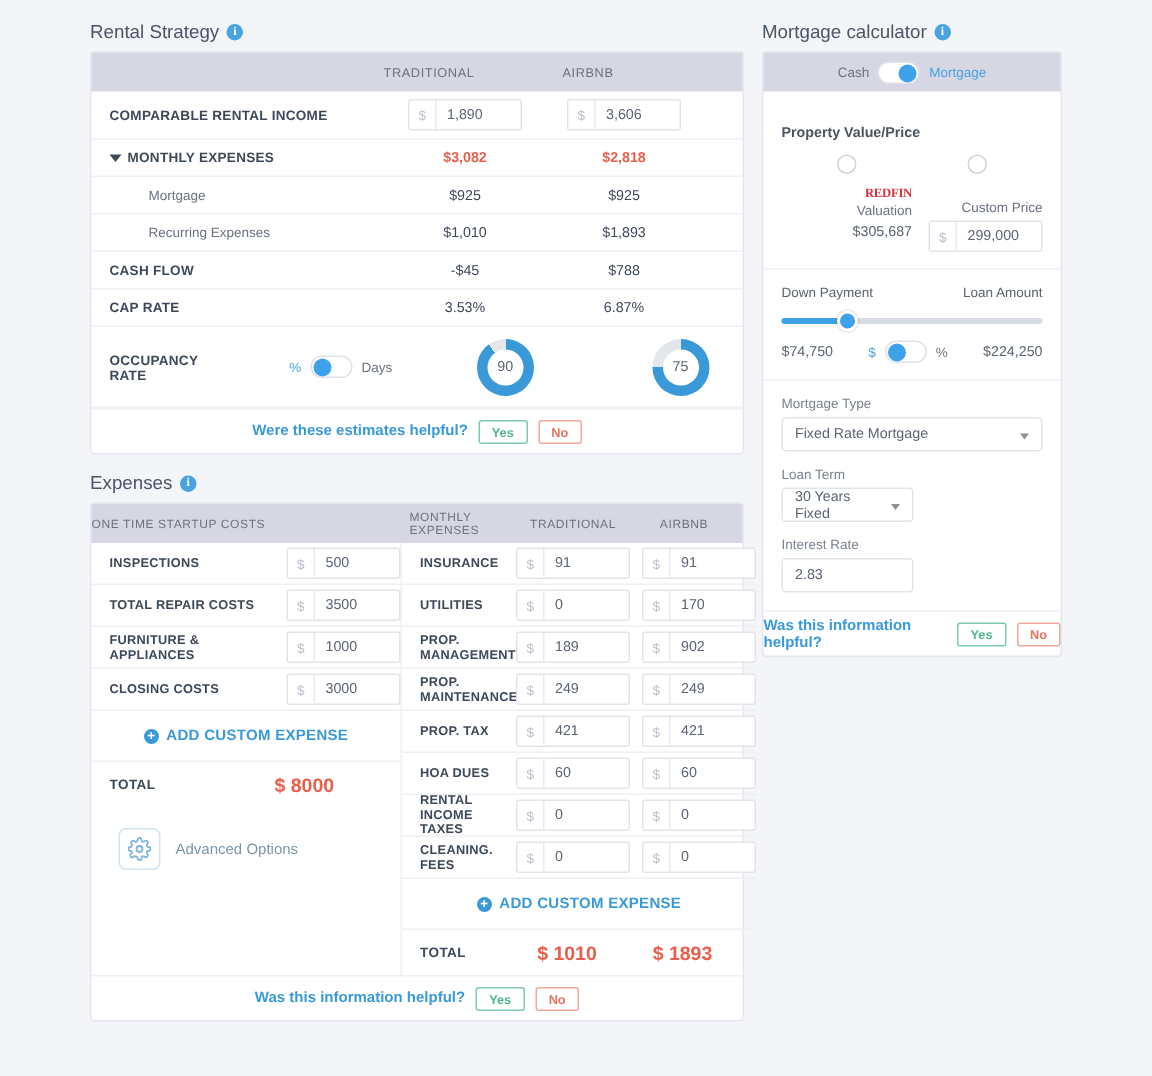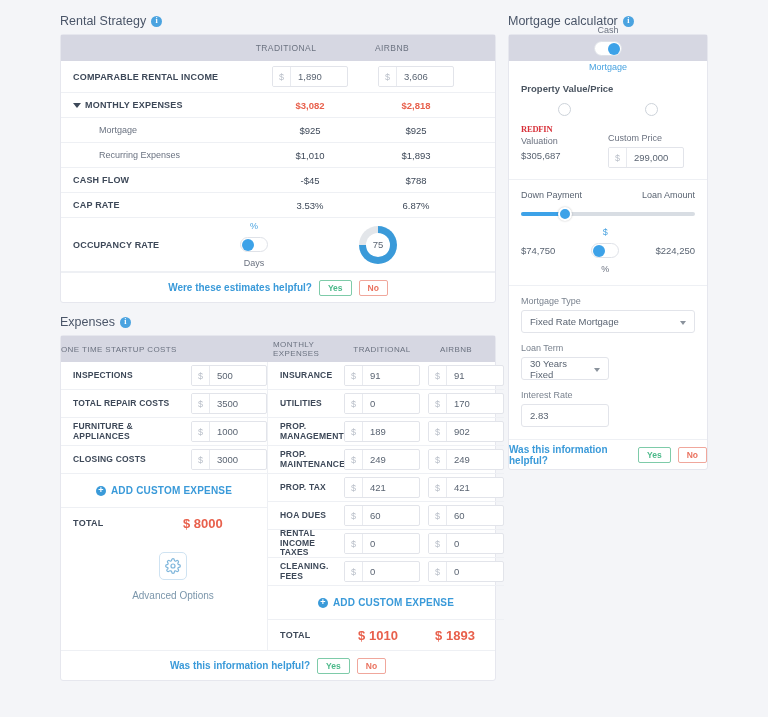--- a/index.html
+++ b/index.html
@@ -126,21 +126,21 @@
   }
   .money .val {
     padding: 0 7px;
     display: flex; align-items: center;
     font-size: 9.5px;
     color: #5a6472;
     min-width: 56px;
   }
 
   
-  .toggle-wrap { display: inline-flex; align-items: center; gap: 6px; flex-direction: column; }
+  .toggle-wrap { display: inline-flex; align-items: center; gap: 6px; }
   .toggle-wrap .tl { font-size: 9px; color: #6b7280; }
   .toggle-wrap .tl.active { color: #4aa3e0; }
   .switch {
     position: relative;
     width: 28px; height: 15px;
     border-radius: 8px;
     background: #fff;
     border: 1px solid #dfe2e8;
   }
   .switch .knob {
@@ -200,21 +200,21 @@
     justify-content: center;
   }
   .mc-body { padding: 22px 12px 12px 12px; }
   .mc-sub {
     font-size: 9.5px;
     color: #4a5460;
     font-weight: bold;
     margin-bottom: 9px;
   }
   .radio-row { display: flex; }
-  .radio-cell { flex: 1; text-align: left; }
+  .radio-cell { flex: 1; text-align: right; }
   .radio {
     width: 13px; height: 13px;
     border-radius: 50%;
     border: 1.4px solid #cdd3da;
     margin: 0 auto 6px auto;
     background: #fff;
   }
   .radio.on {
     border: none;
     background: #2e9bee;
@@ -335,21 +335,20 @@
   .total-row {
     display: flex; align-items: center;
     height: 30px; padding-left: 12px;
   }
   .total-row .t-lbl { font-size: 9px; font-weight: bold; color: #3d4858; letter-spacing: .3px; }
   .total-amt { color: #e8604c; font-weight: bold; font-size: 13px; }
 
   .adv-opts {
     display: flex; align-items: center; gap: 10px;
     padding: 14px 0 14px 18px;
-    flex-direction: column;
   }
   .gear-box {
     width: 28px; height: 28px;
     border: 1px solid #cfe3f2;
     border-radius: 5px;
     display: flex; align-items: center; justify-content: center;
   }
   .adv-lbl { font-size: 10px; color: #7b96ab; }
 </style>
 </head>
@@ -426,20 +425,25 @@
         <div style="width:74px;display:flex;justify-content:center;">
           <span class="toggle-wrap">
             <span class="tl active">%</span>
             <span class="switch left">
                 <span class="knob"></span>
               </span>
             <span class="tl">Days</span>
           </span>
         </div>
         <div class="rs-val" style="width:106px;display:flex;justify-content:center;">
+          <span class="donut" id="donut-trad" style="background: conic-gradient(rgb(58, 154, 217) 0deg, rgb(58, 154, 217) 324deg, rgb(227, 230, 234) 324deg, rgb(227, 230, 234) 360deg);">
+            <span class="hole">90</span>
+          </span>
+        </div>
+        <div class="rs-val" style="width:106px;display:flex;justify-content:center;">
           <span class="donut" id="donut-air" style="background: conic-gradient(rgb(58, 154, 217) 0deg, rgb(58, 154, 217) 270deg, rgb(227, 230, 234) 270deg, rgb(227, 230, 234) 360deg);">
             <span class="hole">75</span>
           </span>
         </div>
       </div>
 
       <div class="helpful">
         <span>Were these estimates helpful?</span>
         <span class="btn-yn btn-yes">Yes</span>
         <span class="btn-yn btn-no">No</span>

